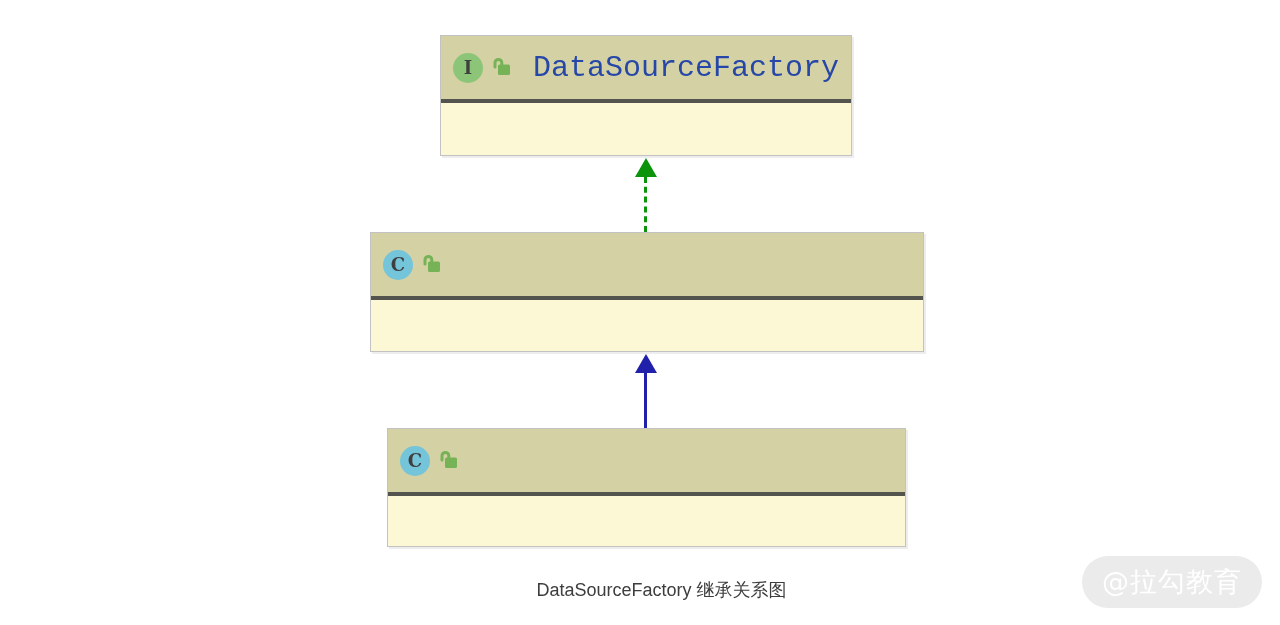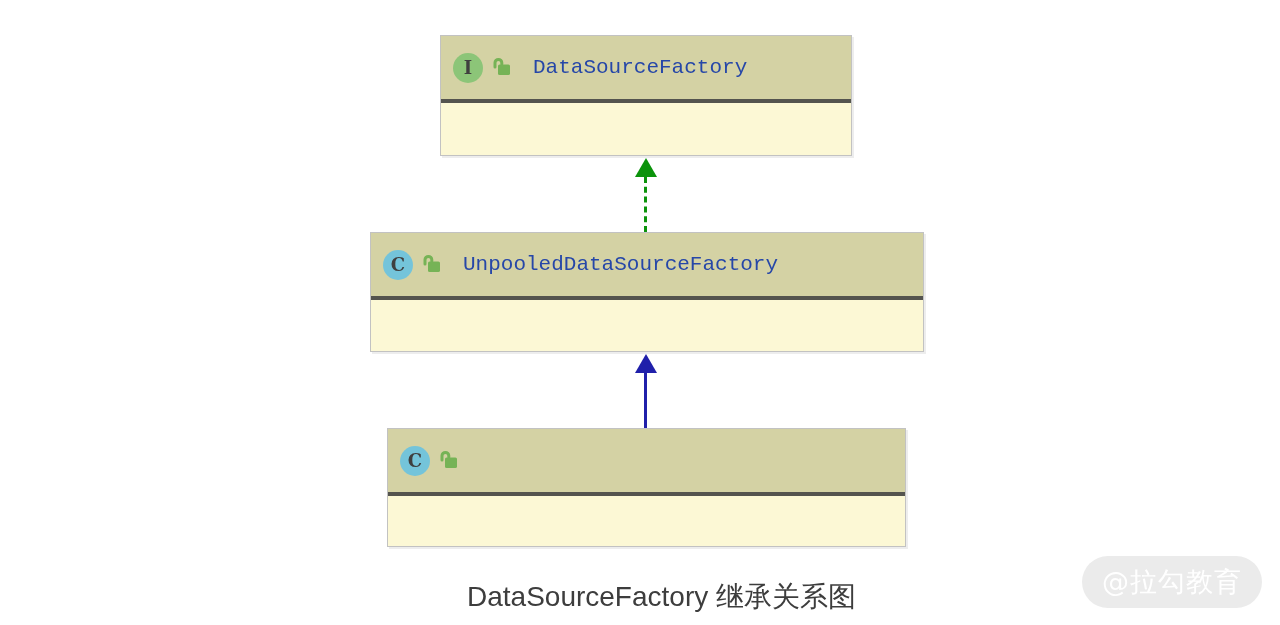--- a/index.html
+++ b/index.html
@@ -39,21 +39,21 @@
     font-family:"DejaVu Serif",serif;
     font-size:18px;font-weight:bold;color:#3f3f3f;
     flex:0 0 auto;
   }
   .badge.interface{background:#8cc578;}
   .badge.class{background:#74c4da;}
   .lock-icon{margin-left:7px;flex:0 0 auto;}
   .uml-title{
     margin-left:21px;
     font-family:"Liberation Mono","DejaVu Sans Mono",monospace;
-    font-size:21px;
+    font-size:30px;
     color:#2647a8;
     white-space:nowrap;
   }
   
   .edge{position:absolute;width:24px;}
   .edge .head{
     width:0;height:0;margin:0 auto;
     border-left:11px solid transparent;
     border-right:11px solid transparent;
   }
@@ -61,21 +61,21 @@
     width:0;margin-left:10px;
   }
   .edge.implements .head{border-bottom:19px solid #0b930b;}
   .edge.implements .shaft{border-left:3px dashed #0b930b;height:55px;}
   .edge.extends .head{border-bottom:19px solid #2020aa;}
   .edge.extends .shaft{border-left:3px solid #2020aa;height:55px;}
   
   .caption{
     position:absolute;left:0;right:0;top:578px;
     text-align:center;
-    font-size:28px;color:#3d3d3d;
+    font-size:18px;color:#3d3d3d;
     font-family:"Liberation Sans","DejaVu Sans",sans-serif;
     padding-left:43px;
   }
   
   .watermark{
     position:absolute;left:1082px;top:556px;
     width:180px;height:52px;border-radius:26px;
     background:#ebebeb;
     display:flex;align-items:center;justify-content:center;
     font-size:27px;color:#ffffff;letter-spacing:1px;
@@ -113,21 +113,20 @@
     <div class="uml-header">
       <div class="badge class">
         <span>C</span>
       </div>
       <span class="lock-icon">
         <svg width="22" height="22" viewBox="0 0 22 22">
           <path d="M5 12 v-4.2 a3.4 3.4 0 0 1 6.8 0 v1.4" fill="none" stroke="#76b356" stroke-width="3" stroke-linecap="round"></path>
           <rect x="8" y="9.4" width="12" height="10.6" rx="1.6" fill="#76b356"></rect>
         </svg>
       </span>
-      <span class="uml-title">UnpooledDataSourceFactory</span>
     </div>
     <div class="uml-divider"></div>
     <div class="uml-body"></div>
   </div>
 
   <div class="edge extends" style="left:634px;top:354px;">
     <div class="head"></div>
     <div class="shaft"></div>
   </div>
 

